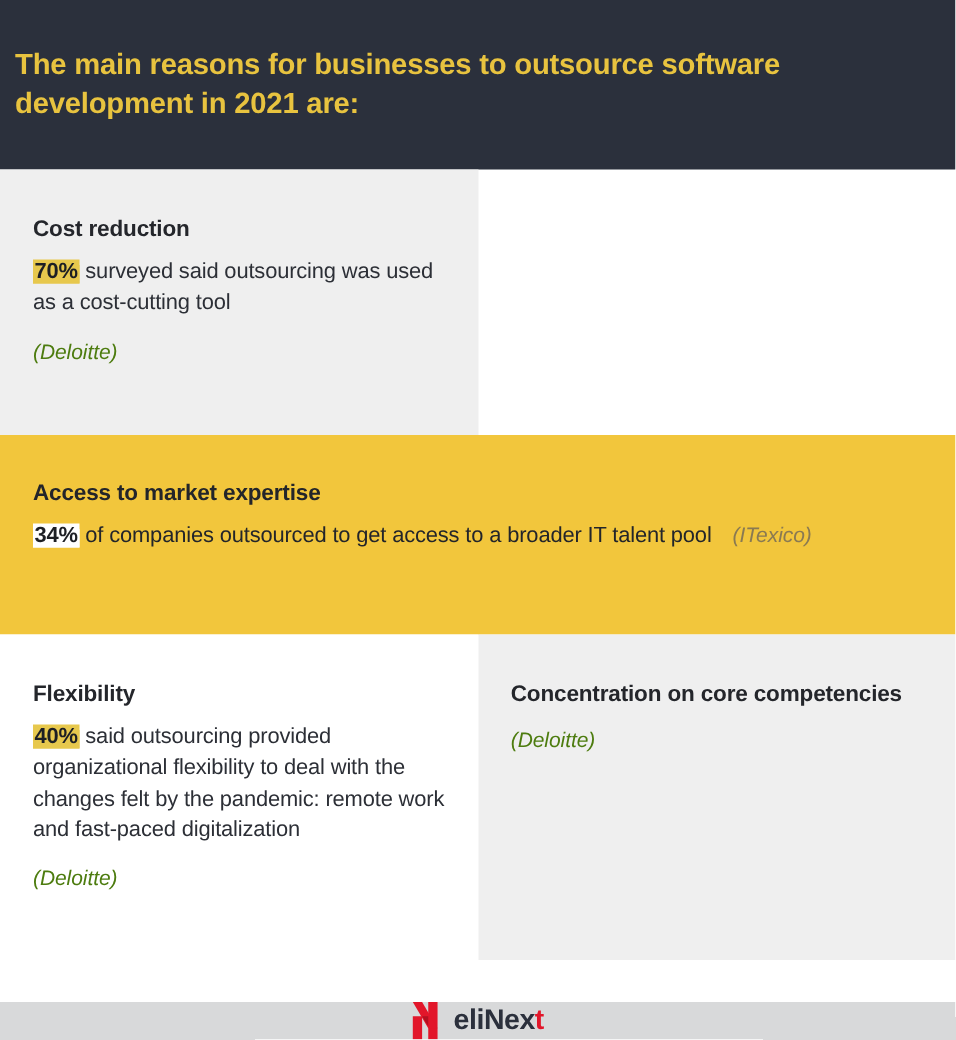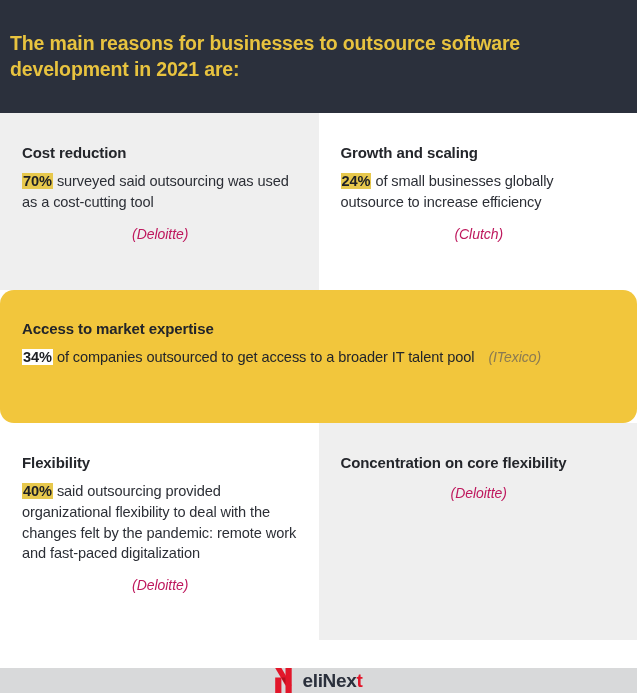--- a/index.html
+++ b/index.html
@@ -76,41 +76,39 @@
   .pct {
     font-weight: bold;
     color: #1d1f24;
     background: #e7c84d;
     background-image: linear-gradient(to top, #e7c84d 0, #e7c84d 78%, transparent 78%, transparent 100%);
     padding: 0 1px;
   }
   .source {
     font-size: 14px;
     font-style: italic;
-    color: #be185d;
+    color: #4d7c0f;
     margin: 13px 0 0 0;
     letter-spacing: -0.05px;
-    text-align: center;
   }
   .source-inline {
     font-size: 14px;
     font-style: italic;
     color: #8d8071;
     letter-spacing: -0.05px;
   }
 
   
   .band {
     background: #f2c63c;
     height: 133px;
     box-sizing: border-box;
     padding: 29px 22px 14px 22px;
     width: 100%;
     overflow: hidden;
-    border-radius: 14px;
   }
   .band .cell-title { color: #23252a; margin-bottom: 9px; }
   .band .cell-body  { color: #23252a; }
   .band .pct {
     background: #ffffff;
     background-image: linear-gradient(to top, #ffffff 0, #ffffff 78%, transparent 78%, transparent 100%);
     color: #1d1f24;
   }
   .band .source-inline { color: #8a7a52; }
   .spacer { display: inline-block; width: 14px; }
@@ -152,43 +150,38 @@
   </div>
 
   <div class="row row-1">
 
     <div class="cell cell-gray">
       <p class="cell-title">Cost reduction</p>
       <p class="cell-body"><span class="pct">70%</span><span> surveyed said outsourcing was used as a cost-cutting tool</span></p>
       <p class="source">(Deloitte)</p>
     </div>
 
-    <div class="cell cell-white">
-      <p class="cell-title">Growth and scaling</p>
-      <p class="cell-body"><span class="pct">24%</span><span> of small businesses globally outsource to increase efficiency</span></p>
-      <p class="source">(Clutch)</p>
-    </div>
 
   </div>
 
   <div class="band">
     <p class="cell-title">Access to market expertise</p>
     <p class="cell-body"><span class="pct">34%</span><span> of companies outsourced to get access to a broader IT talent pool</span><span class="spacer"></span><span class="source-inline">(ITexico)</span></p>
   </div>
 
   <div class="row row-3">
 
     <div class="cell cell-white">
       <p class="cell-title">Flexibility</p>
       <p class="cell-body"><span class="pct">40%</span><span> said outsourcing provided organizational flexibility to deal with the changes felt by the pandemic: remote work and fast-paced digitalization</span></p>
       <p class="source">(Deloitte)</p>
     </div>
 
     <div class="cell cell-gray">
-      <p class="cell-title">Concentration on core flexibility</p>
+      <p class="cell-title">Concentration on core competencies</p>
       <p class="source">(Deloitte)</p>
     </div>
 
   </div>
 
   <div class="footer">
     <div class="logo">
       <svg class="logo-mark" width="19" height="25" viewBox="0 0 19 25">
         <rect x="11.5" y="0" width="6.2" height="25" fill="#e2162a"></rect>
         <rect x="1.2" y="9.5" width="6.2" height="15.5" fill="#e2162a"></rect>

